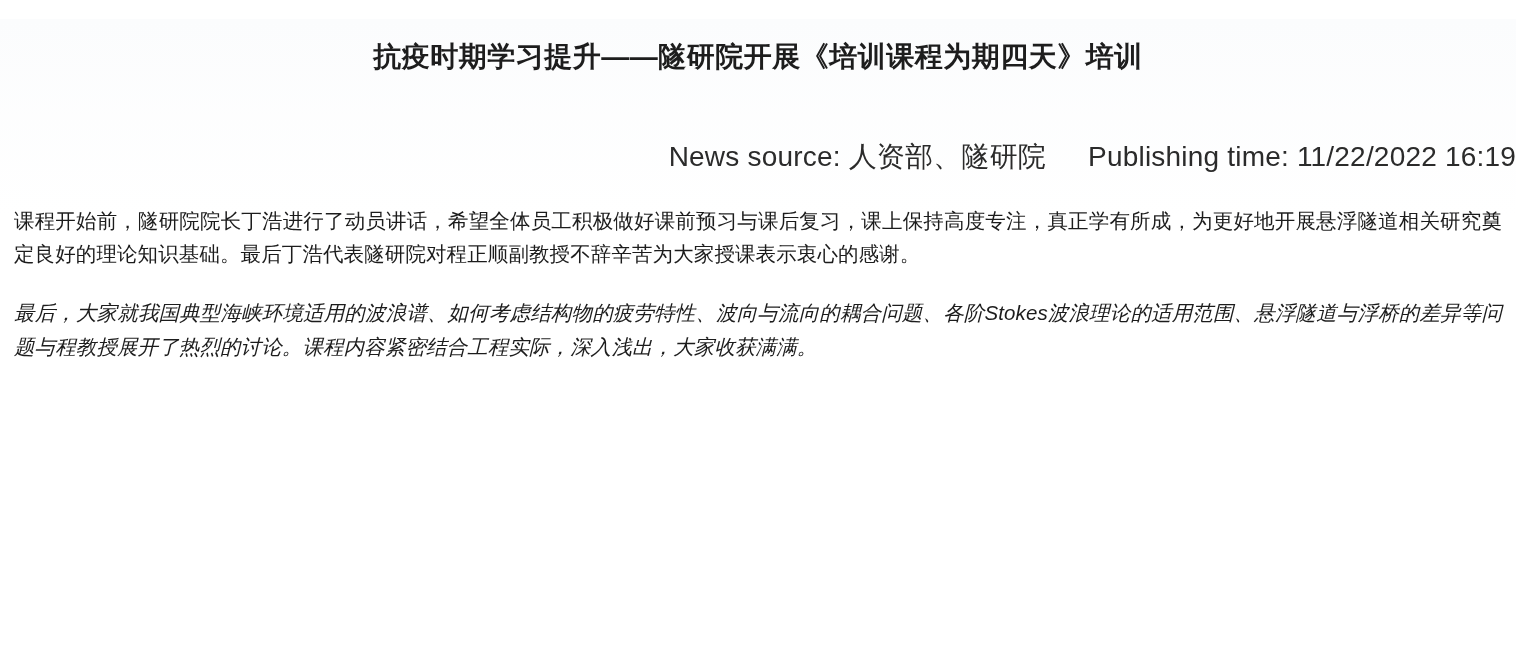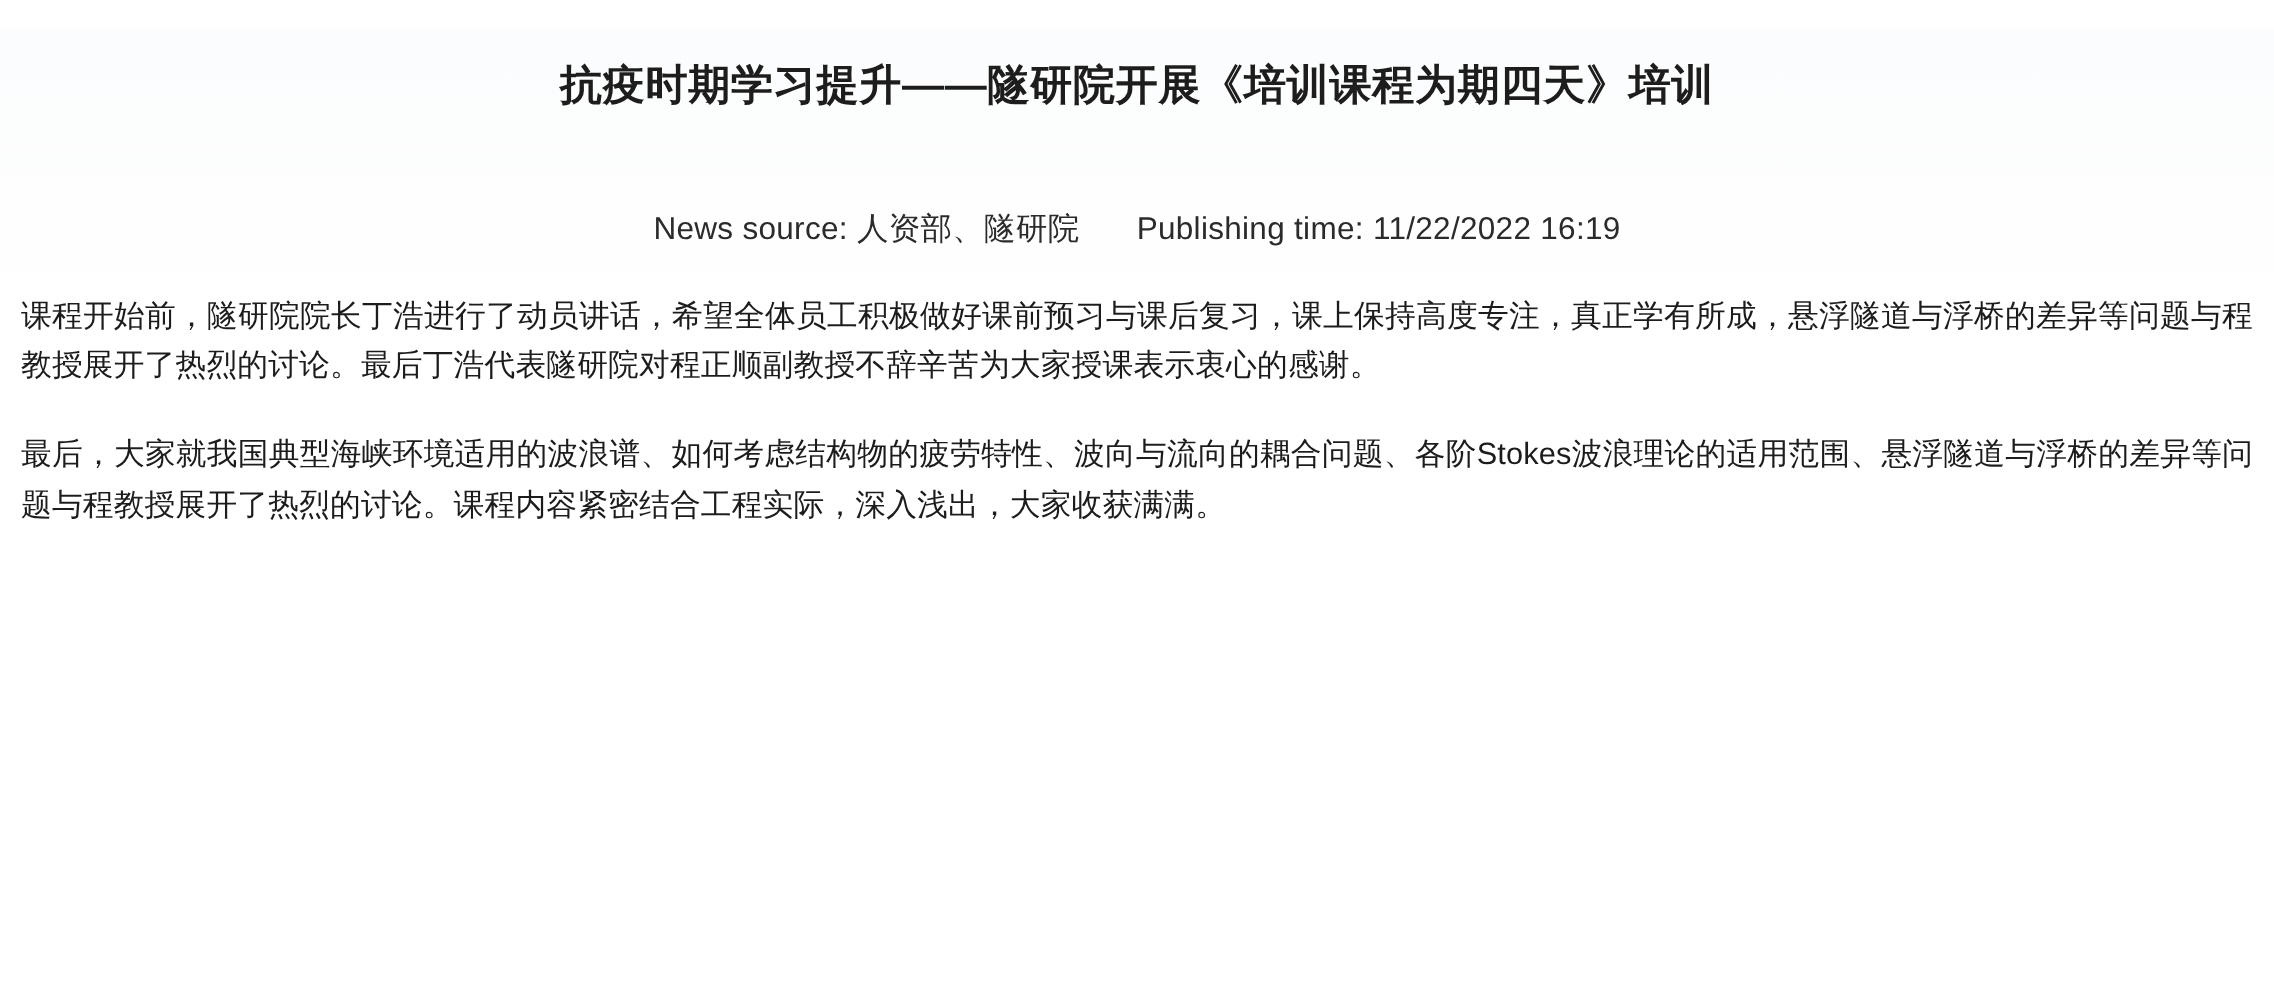--- a/index.html
+++ b/index.html
@@ -24,22 +24,22 @@
   .article-title {
     text-align: center;
     font-size: 28px;
     font-weight: bold;
     color: #1d1d1d;
     letter-spacing: 0.5px;
     padding-top: 18px;
     line-height: 1.4;
   }
   .meta-row {
-    text-align: center;
-    font-size: 21px;
+    text-align: right;
+    font-size: 28px;
     color: #2b2b2b;
     margin-top: 62px;
     letter-spacing: 0.2px;
   }
   .meta-row .meta-item {
     display: inline;
     white-space: nowrap;
   }
   .meta-gap {
     display: inline-block;
@@ -53,20 +53,21 @@
     font-size: 20.5px;
     line-height: 1.62;
     color: #1c1c1c;
     text-align: justify;
     text-justify: inter-ideograph;
     margin: 0 0 26px 0;
     letter-spacing: 0.1px;
   }
   .para:last-child {
     margin-bottom: 0;
+    font-style: italic;
   }
 </style>
 </head>
 <body>
 
 <div class="page">
 
   <h1 class="article-title">抗疫时期学习提升——隧研院开展《培训课程为期四天》培训</h1>
 
   <div class="meta-row">
@@ -75,17 +76,17 @@
       <span>人资部、隧研院</span>
     </span>
     <span class="meta-gap"></span>
     <span class="meta-item">
       <span>Publishing time:</span>
       <span>11/22/2022 16:19</span>
     </span>
   </div>
 
   <div class="body-wrap">
-    <p class="para">课程开始前，隧研院院长丁浩进行了动员讲话，希望全体员工积极做好课前预习与课后复习，课上保持高度专注，真正学有所成，悬浮隧道与浮桥的差异等问题与程教授展开了热烈的讨论。最后丁浩代表隧研院对程正顺副教授不辞辛苦为大家授课表示衷心的感谢。</p>
+    <p class="para">课程开始前，隧研院院长丁浩进行了动员讲话，希望全体员工积极做好课前预习与课后复习，课上保持高度专注，真正学有所成，为更好地开展悬浮隧道相关研究奠定良好的理论知识基础。最后丁浩代表隧研院对程正顺副教授不辞辛苦为大家授课表示衷心的感谢。</p>
     <p class="para">最后，大家就我国典型海峡环境适用的波浪谱、如何考虑结构物的疲劳特性、波向与流向的耦合问题、各阶Stokes波浪理论的适用范围、悬浮隧道与浮桥的差异等问题与程教授展开了热烈的讨论。课程内容紧密结合工程实际，深入浅出，大家收获满满。</p>
   </div>
 
 </div>
 
 </body></html>

